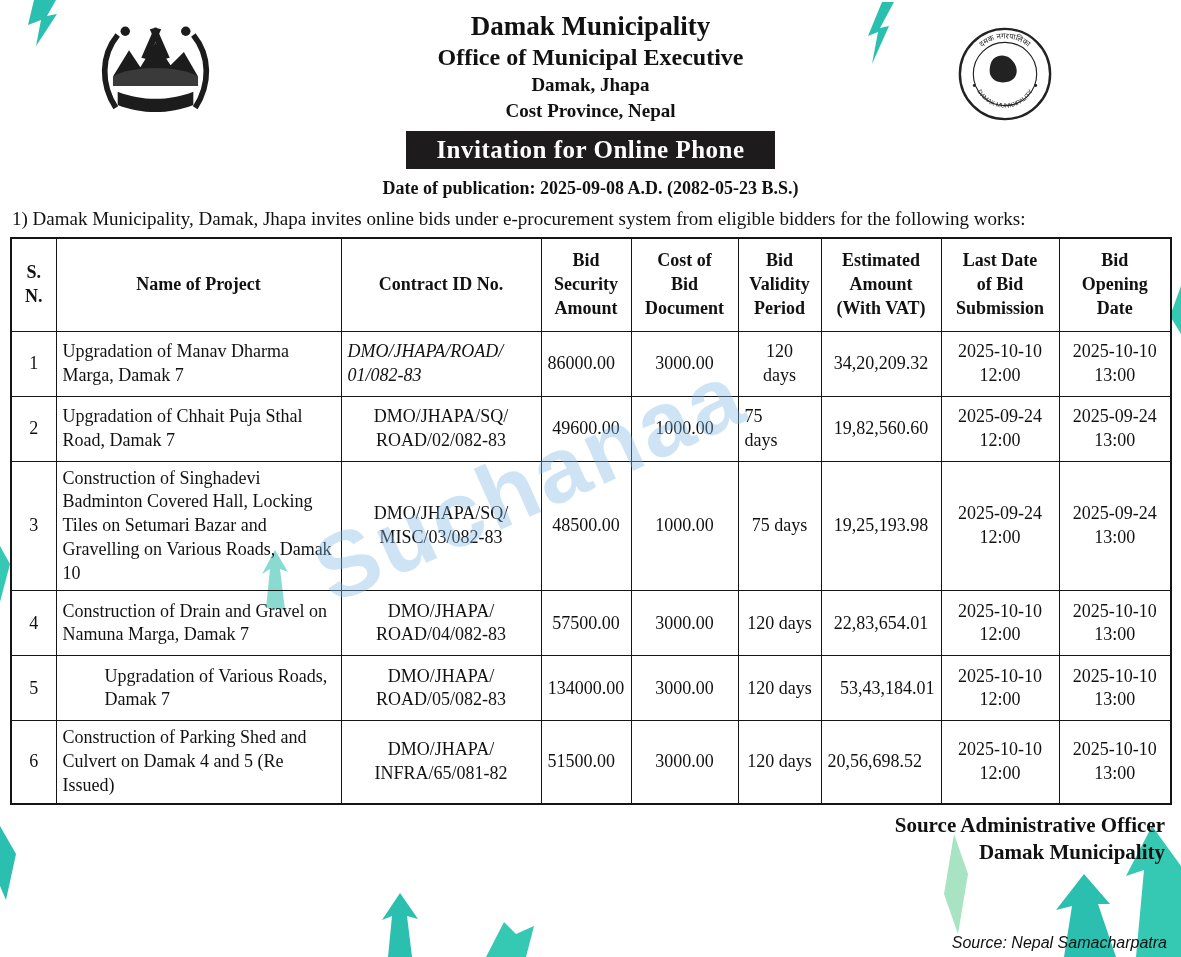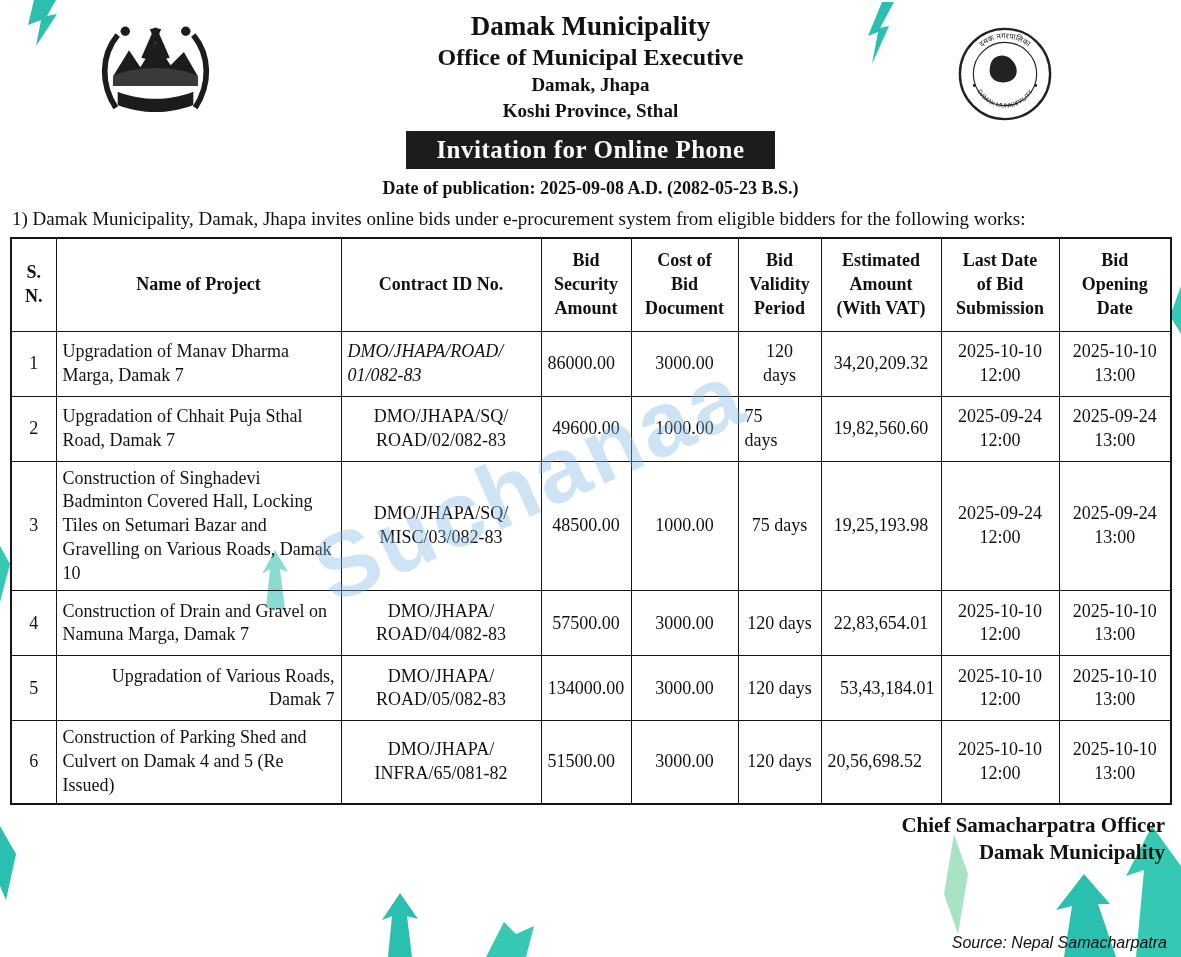--- a/index.html
+++ b/index.html
@@ -102,21 +102,21 @@
         <textPath href="#sealBotArc" startOffset="50%" text-anchor="middle">DAMAK MUNICIPALITY</textPath>
       </text>
       <path d="M38,34 c9,-7 18,-2 22,5 c5,9 1,17 -7,19 c-11,3 -19,-3 -19,-11 c0,-5 1,-10 4,-13 z" fill="#222"></path>
       <circle cx="18" cy="62" r="1.5" fill="#222"></circle>
         <circle cx="82" cy="62" r="1.5" fill="#222"></circle>
     </svg>
 
     <h1 class="title-main">Damak Municipality</h1>
     <h2 class="title-office">Office of Municipal Executive</h2>
     <h3 class="title-sub">Damak, Jhapa</h3>
-    <h3 class="title-sub">Koshi Province, Sthal</h3>
+    <h3 class="title-sub">Cost Province, Nepal</h3>
     <div><span class="banner">Invitation for Online Phone</span></div>
     <div class="pubdate">Date of publication: 2025-09-08 A.D. (2082-05-23 B.S.)</div>
   </div>
 
   <div class="intro">1)  Damak Municipality, Damak, Jhapa invites online bids under e-procurement system from eligible bidders for the following works:</div>
 
   <table class="bids">
     <colgroup>
       <col style="width:45px">
         <col style="width:285px">
@@ -208,21 +208,21 @@
           <td style="text-align: center;">3000.00</td>
           <td style="text-align: center;">120 days</td>
           <td style="text-align: center;">22,83,654.01</td>
           <td style="text-align: center;">2025-10-10
 12:00</td>
           <td style="text-align: center;">2025-10-10
 13:00</td>
         </tr>
         <tr>
           <td style="text-align: center;">5</td>
-          <td style="text-align: right; padding-left: 48px;">Upgradation of Various Roads, Damak 7</td>
+          <td style="text-align: left; padding-left: 48px;">Upgradation of Various Roads, Damak 7</td>
           <td style="text-align: center;">DMO/JHAPA/
 ROAD/05/082-83</td>
           <td style="text-align: center;">134000.00</td>
           <td style="text-align: center;">3000.00</td>
           <td style="text-align: center;">120 days</td>
           <td style="text-align: right;">53,43,184.01</td>
           <td style="text-align: center;">2025-10-10
 12:00</td>
           <td style="text-align: center;">2025-10-10
 13:00</td>
@@ -239,19 +239,19 @@
           <td style="text-align: center;">2025-10-10
 12:00</td>
           <td style="text-align: center;">2025-10-10
 13:00</td>
         </tr>
       </tbody>
   </table>
 
 
   <div class="signature">
-    <div>Chief Samacharpatra Officer</div>
+    <div>Source Administrative Officer</div>
     <div>Damak Municipality</div>
   </div>
 
 </div>
 
 <div class="source">Source: Nepal Samacharpatra</div>
 
 </body></html>

